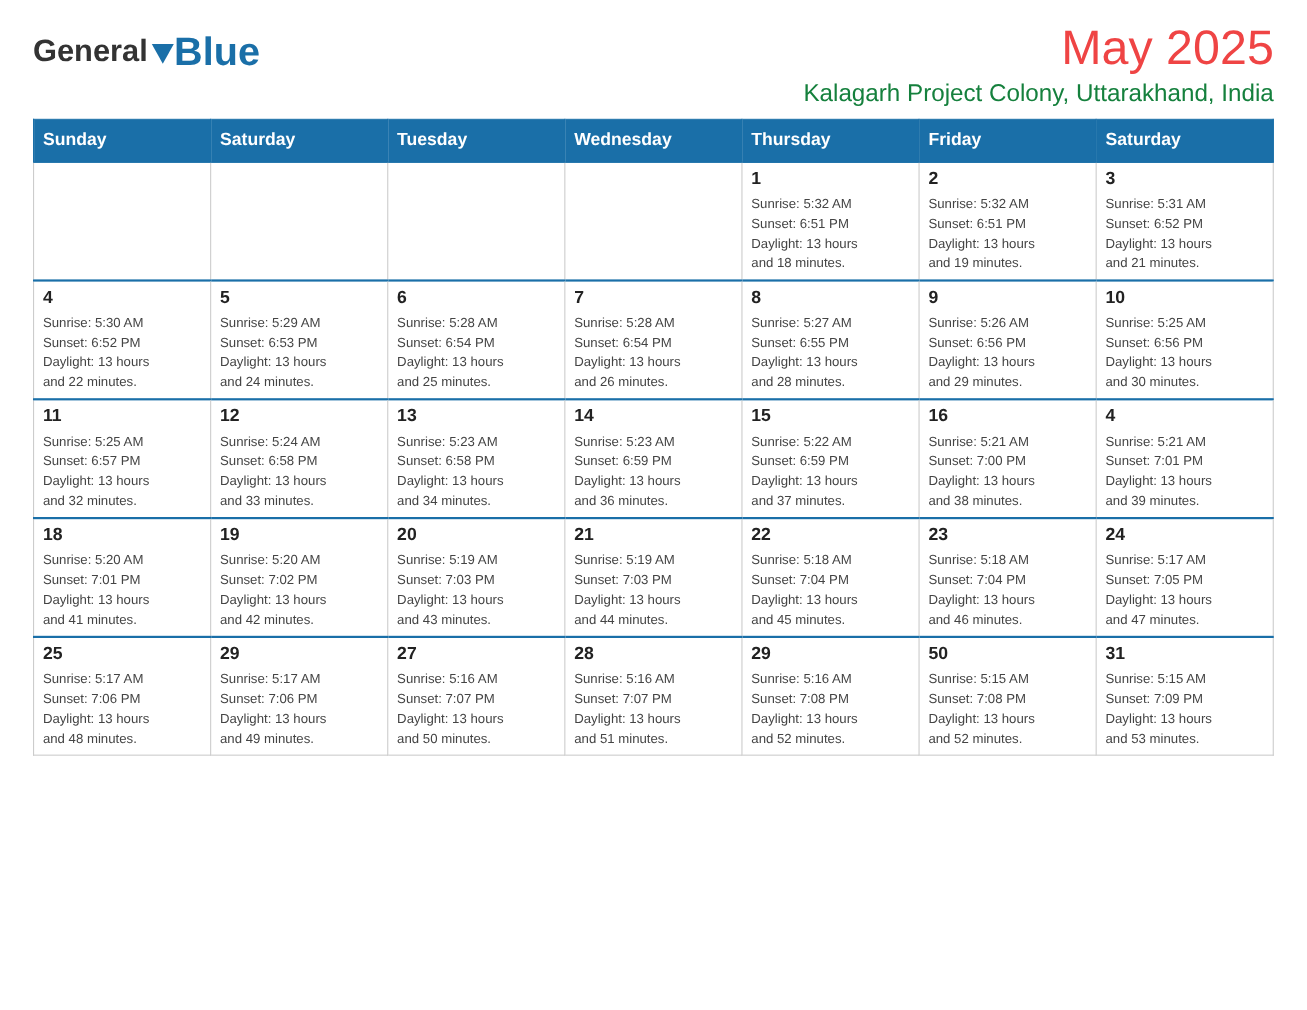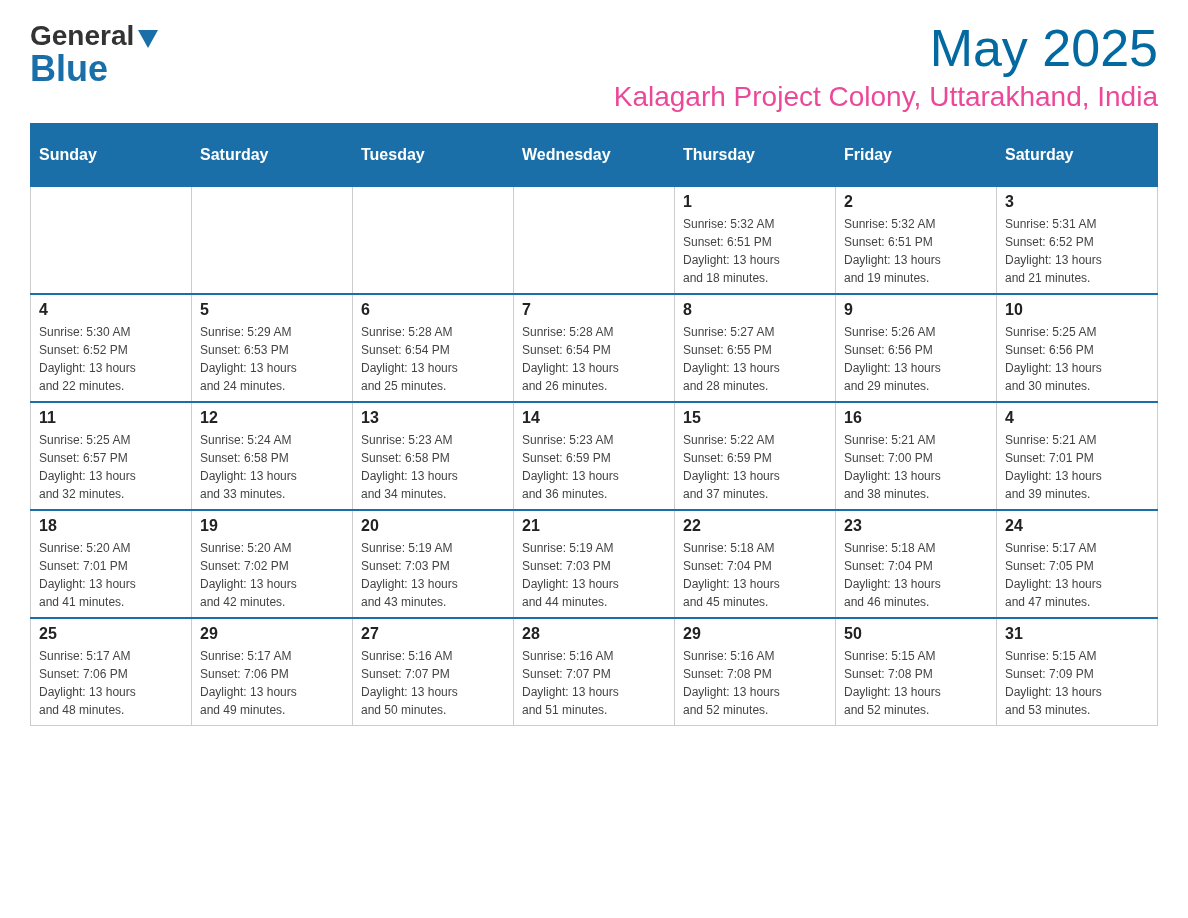--- a/index.html
+++ b/index.html
@@ -11,22 +11,22 @@
       padding: 20px 30px;
     }
     .header-area {
       display: flex;
       justify-content: space-between;
       align-items: flex-start;
       margin-bottom: 10px;
     }
     .logo {
       display: flex;
-      flex-direction: column;
       align-items: flex-start;
+      margin-top: 10px;
     }
     .logo-text {
       display: flex;
       align-items: center;
     }
     .logo-general {
       font-size: 28px;
       font-weight: bold;
       color: #333;
     }
@@ -42,42 +42,42 @@
     .logo-blue {
       font-size: 36px;
       font-weight: bold;
       color: #1a6fa8;
       margin-top: -4px;
     }
     .title-area {
       text-align: right;
     }
     .month-title {
-      font-size: 52px;
+      font-size: 44px;
       font-weight: normal;
-      color: #0369a1;
+      color: #ef4444;
       line-height: 1.1;
     }
     .location-title {
-      font-size: 28px;
-      color: #ec4899;
+      font-size: 22px;
+      color: #15803d;
       font-weight: normal;
       margin-top: 4px;
     }
     .calendar {
       width: 100%;
       border-collapse: collapse;
       margin-top: 10px;
     }
     .calendar th {
       background-color: #1a6fa8;
       color: #fff;
       font-size: 16px;
       font-weight: bold;
-      padding: 22px 8px;
+      padding: 10px 8px;
       text-align: left;
       border: 1px solid #1a6fa8;
     }
     .calendar td {
       border: 1px solid #ccc;
       vertical-align: top;
       padding: 6px 8px;
       width: calc(100% / 7);
       min-height: 100px;
     }

